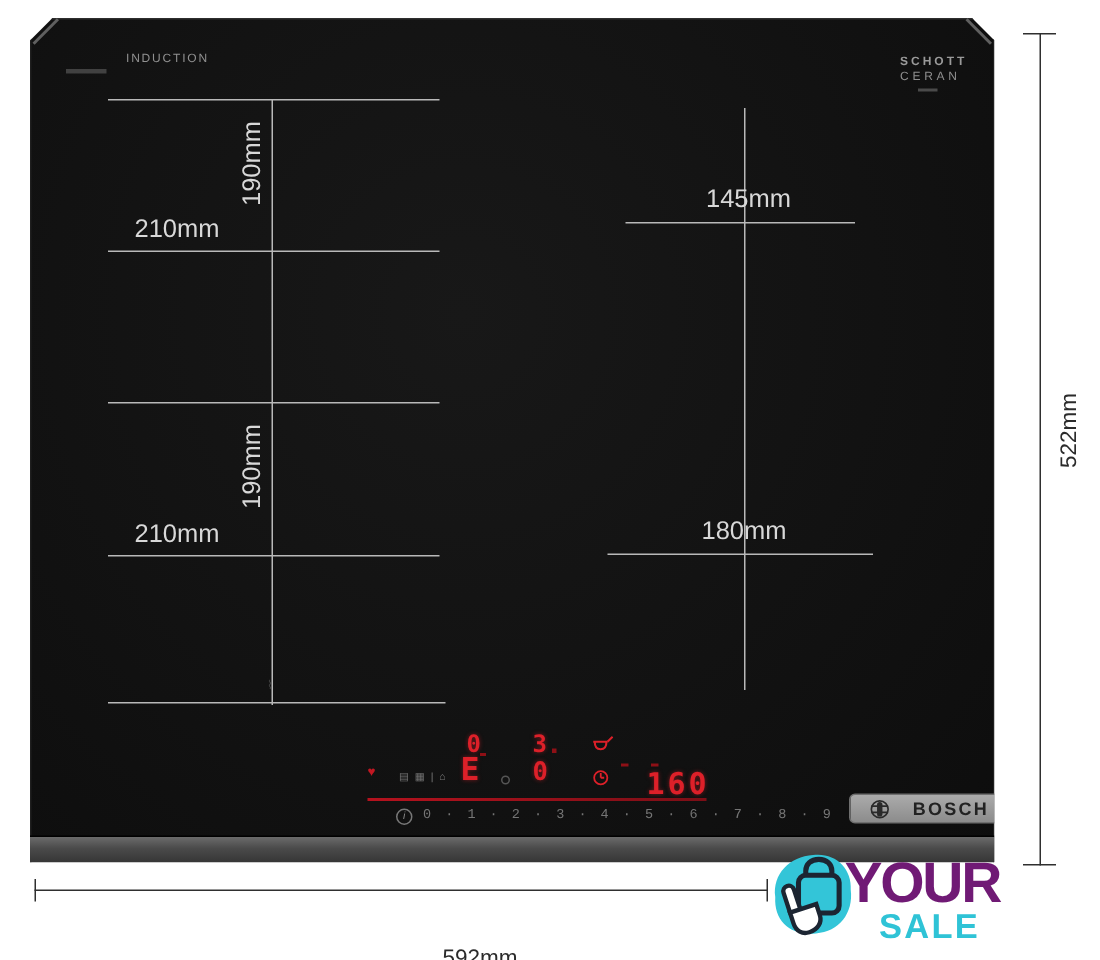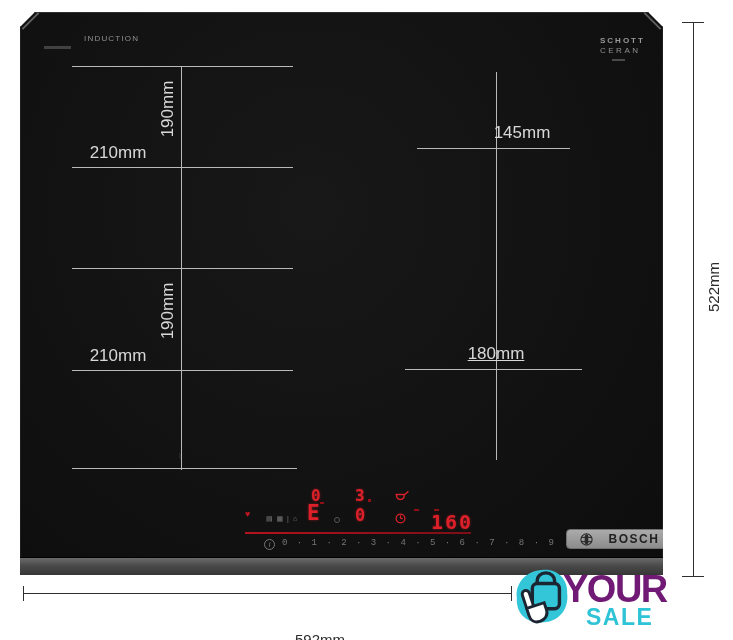--- a/index.html
+++ b/index.html
@@ -96,22 +96,22 @@
     <div class="gline" style="left:52px;top:358px;width:221px;height:1px;"></div>
     <div class="gline" style="left:52px;top:456px;width:225px;height:1px;"></div>
     <div class="gline" style="left:476px;top:60px;width:1px;height:388px;"></div>
     <div class="gline" style="left:397px;top:136px;width:153px;height:1px;"></div>
     <div class="gline" style="left:385px;top:357px;width:177px;height:1px;"></div>
 
     <div class="gdim rot" style="left:148px;top:97px;">190mm</div>
     <div class="gdim" style="left:98px;top:141px;">210mm</div>
     <div class="gdim rot" style="left:148px;top:299px;">190mm</div>
     <div class="gdim" style="left:98px;top:344px;">210mm</div>
-    <div class="gdim" style="left:479px;top:121px;margin-left:23px;">145mm</div>
-    <div class="gdim" style="left:476px;top:342px;text-decoration:underline;">180mm</div>
+    <div class="gdim" style="left:479px;top:121px;">145mm</div>
+    <div class="gdim" style="left:476px;top:342px;">180mm</div>
 
     <div id="flex-marker">⌇</div>
 
     <div id="heat-icon">♥</div>
     <div id="aux-icons">▤ ▦ | ⌂</div>
 
     <div class="seg" style="left:291px;top:476px;font-size:16px;">0</div>
     <div class="seg" style="left:335px;top:476px;font-size:16px;">3</div>
     <div class="redmark" style="left:348px;top:487px;width:3px;height:3px;"></div>
     <div class="seg" style="left:287px;top:491px;font-size:21px;">E</div>

